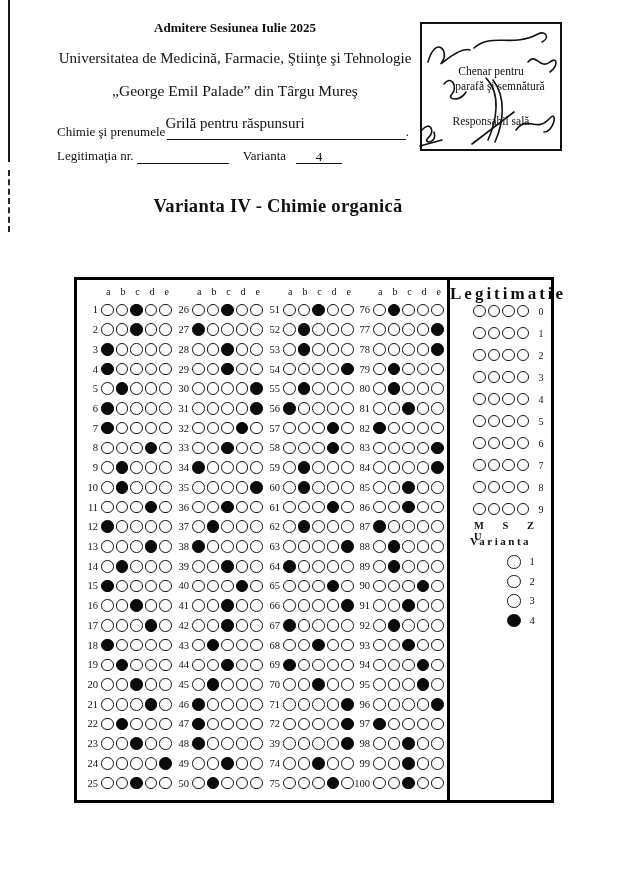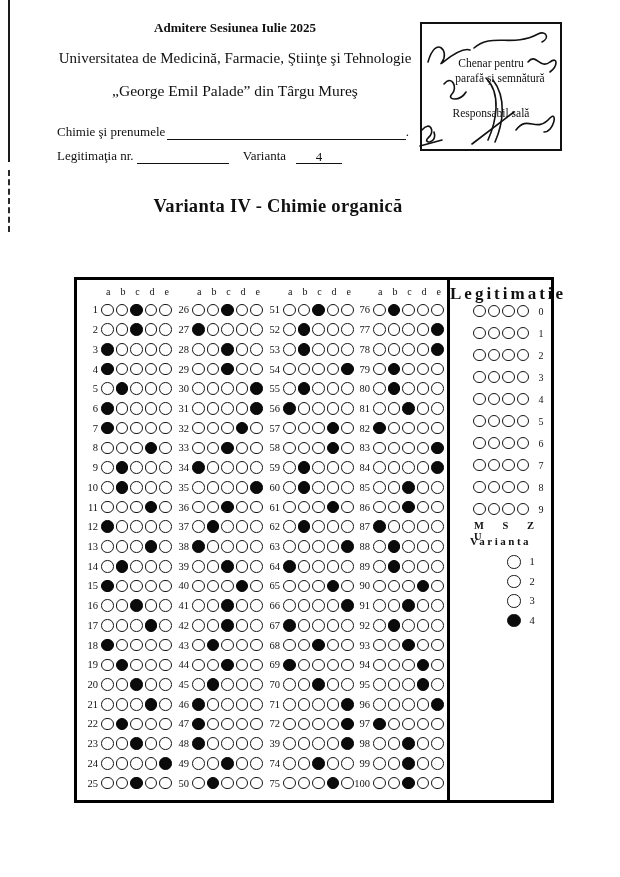--- a/index.html
+++ b/index.html
@@ -22,21 +22,21 @@
   .fill-line{display:inline-block;border-bottom:1.2px solid #111;height:14px;}
   .name-line{top:124px;width:352px;}
   .name-fill{flex:1;margin-left:2px;}
   .legit-line{top:148px;width:352px;}
   .legit-fill{width:92px;margin-right:14px;}
   .variant-word{margin-right:10px;}
   .variant-fill{width:46px;text-align:center;font-size:13px;}
 
   
   .stamp-box{position:absolute;left:420px;top:22px;width:138px;height:125px;border:2px solid #111;}
-  .stamp-text{position:absolute;width:100%;text-align:center;font-size:11.5px;line-height:1.15;}
+  .stamp-text{position:absolute;width:100%;text-align:center;font-size:11.5px;line-height:1.15;margin-top:8px;}
   .stamp-l1{top:33px;}
   .stamp-l2{top:48px;padding-left:9px;}
   .stamp-l3{top:83px;}
   .sig-svg{position:absolute;left:-14px;top:-6px;pointer-events:none;}
 
   .main-title{position:absolute;left:0;top:196px;width:556px;text-align:center;font-weight:bold;font-size:18.5px;letter-spacing:.3px;}
 
   
   .grid-box{position:absolute;left:74px;top:277px;width:474px;height:520px;border:3px solid #000;}
   .grid-divider{position:absolute;left:370px;top:0;bottom:0;width:3px;background:#000;}
@@ -66,20 +66,21 @@
 </head>
 <body>
 
 <div class="scan-line"></div>
 <div class="scan-dash"></div>
 
 <div class="header-block">
   <div class="session-title">Admitere Sesiunea Iulie 2025</div>
   <div class="univ1">Universitatea de Medicină, Farmacie, Ştiinţe şi Tehnologie</div>
   <div class="univ2">„George Emil Palade” din Târgu Mureş</div>
+  <div class="form-title">Grilă pentru răspunsuri</div>
 </div>
 
 <div class="field-line name-line">
   <span>Chimie şi prenumele</span>
     <span class="fill-line name-fill"></span>
     <span>.</span>
 </div>
 <div class="field-line legit-line">
   <span>Legitimaţia nr.</span>&nbsp;<span class="fill-line legit-fill"></span><span class="variant-word">Varianta</span><span class="fill-line variant-fill">4</span>
 </div>

